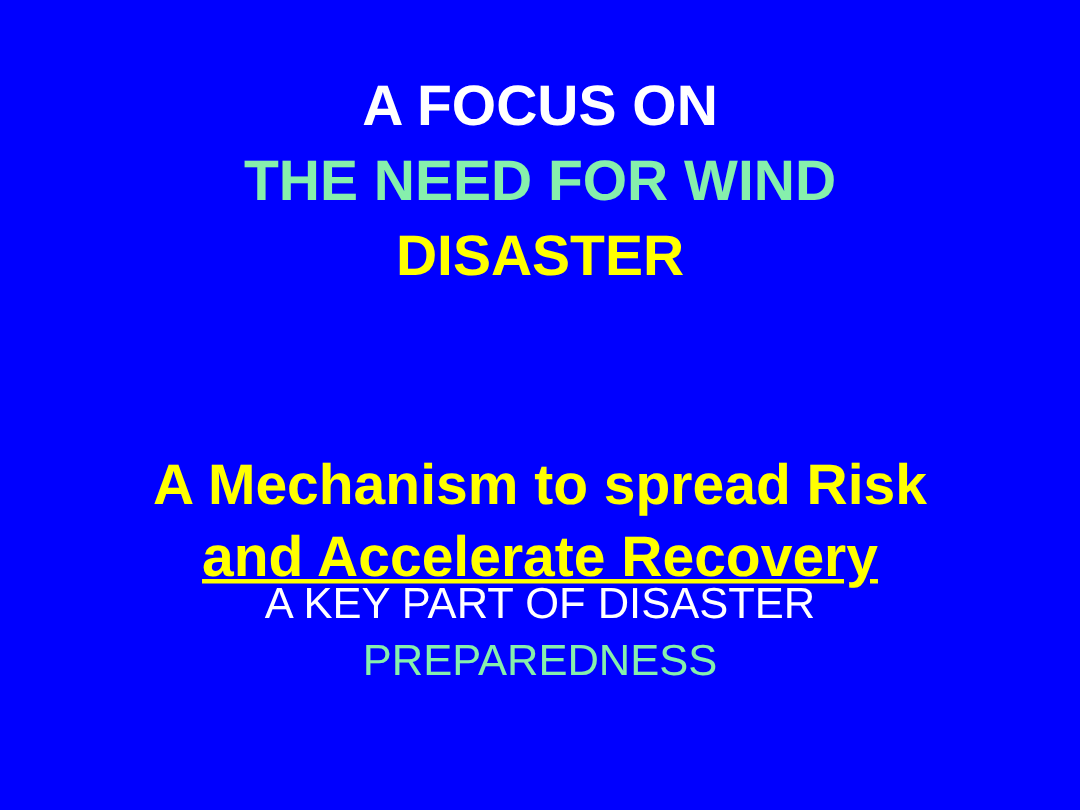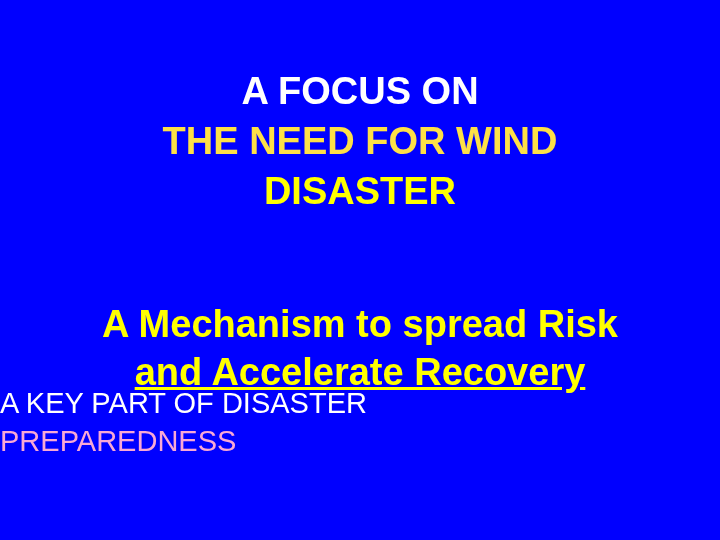--- a/index.html
+++ b/index.html
@@ -23,21 +23,20 @@
     overflow: hidden;
   }
 
   
   .title-block {
     position: absolute;
     left: 0;
     top: 46px;
     width: 720px;
     text-align: center;
-    margin-top: 20px;
   }
   .title-line {
     display: block;
     font-weight: bold;
     font-size: 38px;
     line-height: 50px;
     letter-spacing: 0px;
     white-space: nowrap;
   }
   .title-line.white { color: #ffffff; }
@@ -60,44 +59,45 @@
     color: #ffff00;
     white-space: nowrap;
   }
 
   
   .tagline-block {
     position: absolute;
     left: 0;
     top: 384px;
     width: 720px;
+    text-align: center;
   }
   .tagline-line {
     display: block;
     font-weight: normal;
     font-size: 29px;
     line-height: 38px;
     color: #ffffff;
     white-space: nowrap;
   }
 </style>
 </head>
 <body style="background: rgb(0, 0, 255);">
 
 <div class="slide" style="background: rgb(0, 0, 255);">
 
   <div class="title-block">
     <span class="title-line white" style="color: rgb(255, 255, 255);">A FOCUS ON</span>
-    <span class="title-line yellow" style="color: #fde047;">THE NEED FOR WIND</span>
+    <span class="title-line yellow" style="color: #86efac;">THE NEED FOR WIND</span>
     <span class="title-line yellow" style="color: rgb(255, 255, 0);">DISASTER</span>
   </div>
 
   <div class="subtitle-block">
     <span class="subtitle-line" style="color: rgb(255, 255, 0);">A Mechanism to spread Risk</span>
     <span class="subtitle-line" style="color: rgb(255, 255, 0); text-decoration: underline;">and Accelerate Recovery</span>
   </div>
 
   <div class="tagline-block">
     <span class="tagline-line" style="color: rgb(255, 255, 255);">A KEY PART OF DISASTER</span>
-    <span class="tagline-line" style="color: #f9a8d4;">PREPAREDNESS</span>
+    <span class="tagline-line" style="color: #86efac;">PREPAREDNESS</span>
   </div>
 
 </div>
 
 </body></html>

